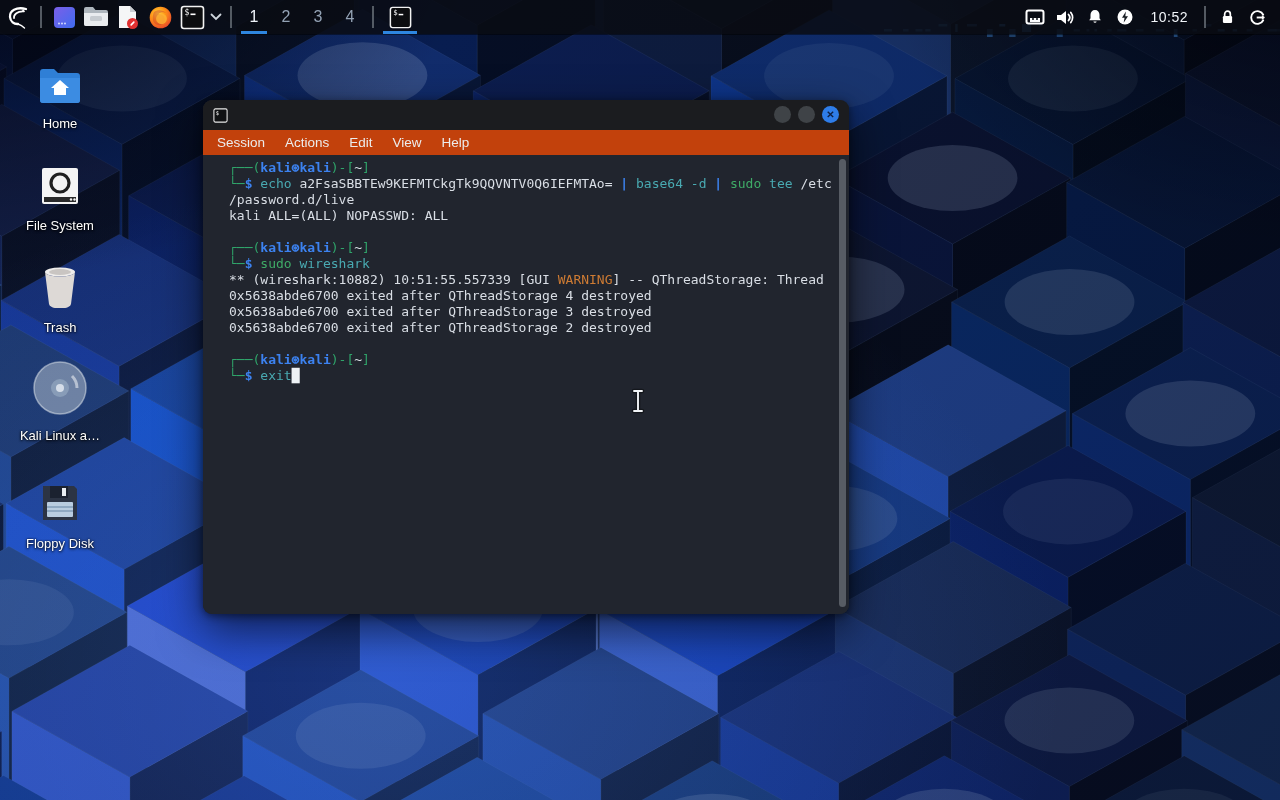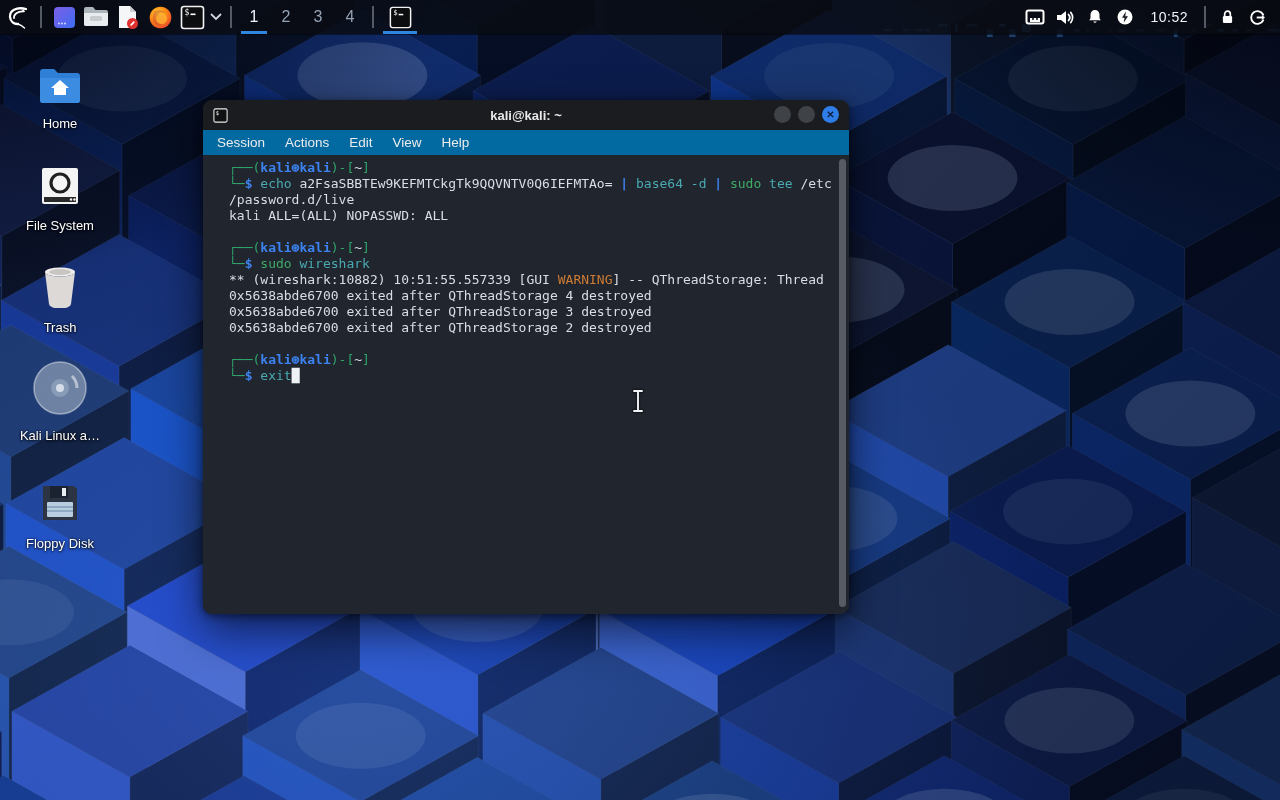--- a/index.html
+++ b/index.html
@@ -42,21 +42,21 @@
   .twin{position:absolute;left:203px;top:100px;width:646px;height:514px;z-index:20;
     border-radius:9px;overflow:hidden;background:#21252e;
     box-shadow:0 16px 44px rgba(0,0,0,0.6),0 2px 8px rgba(0,0,0,0.5);}
   .tbar{height:30px;background:#1b1c1f;display:flex;align-items:center;position:relative;}
   .tbar .wicon{margin-left:10px;}
   .tbar .title{position:absolute;left:0;right:0;text-align:center;color:#e9e9ea;
     font-size:13px;font-weight:bold;}
   .wbtns{position:absolute;right:10px;top:6px;display:flex;gap:7px;}
   .wbtn{width:17px;height:17px;border-radius:50%;background:#3f4347;border:none;padding:0;}
   .wbtn.close{background:#2e7de9;color:#0d2044;font-size:10px;font-weight:bold;line-height:17px;text-align:center;}
-  .mbar{height:25px;background:#0369a1;display:flex;align-items:flex-end;padding-left:4px;gap:0;}
+  .mbar{height:25px;background:#c2410c;display:flex;align-items:flex-end;padding-left:4px;gap:0;}
   .mitem{color:#ececec;font-size:13.5px;padding:0 10px;line-height:25px;}
   .tout{position:absolute;left:0;right:0;top:55px;bottom:0;background:#21252e;
     padding:5px 22px 0 26px;font-family:"DejaVu Sans Mono","Liberation Mono",monospace;
     font-size:13px;line-height:16px;}
   .term-line{white-space:pre;height:16px;}
   .sg-frame{color:#2fa46a;}
   .sg-user{color:#3c82f0;font-weight:bold;}
   .sg-cmd{color:#49aab2;}
   .sg-sudo{color:#3fab67;}
   .sg-pipe{color:#3c82f0;font-weight:bold;}
@@ -556,21 +556,20 @@
     </svg>
   </button>
 </div>
 
 <div class="twin">
   <div class="tbar">
     <svg class="wicon" width="15" height="15" viewBox="0 0 25 25">
       <rect x="1.5" y="1.5" width="22" height="22" rx="2.5" fill="#101113" stroke="#e8e8e8" stroke-width="1.8"></rect>
       <text x="4.5" y="11" font-family="DejaVu Sans Mono, monospace" font-size="9" fill="#ffffff">$</text>
     </svg>
-    <div class="title">kali@kali: ~</div>
     <div class="wbtns">
       <button class="wbtn"></button>
       <button class="wbtn"></button>
       <button class="wbtn close">✕</button>
     </div>
   </div>
   <div class="mbar">
     <div class="mitem">Session</div>
     <div class="mitem">Actions</div>
     <div class="mitem">Edit</div>

